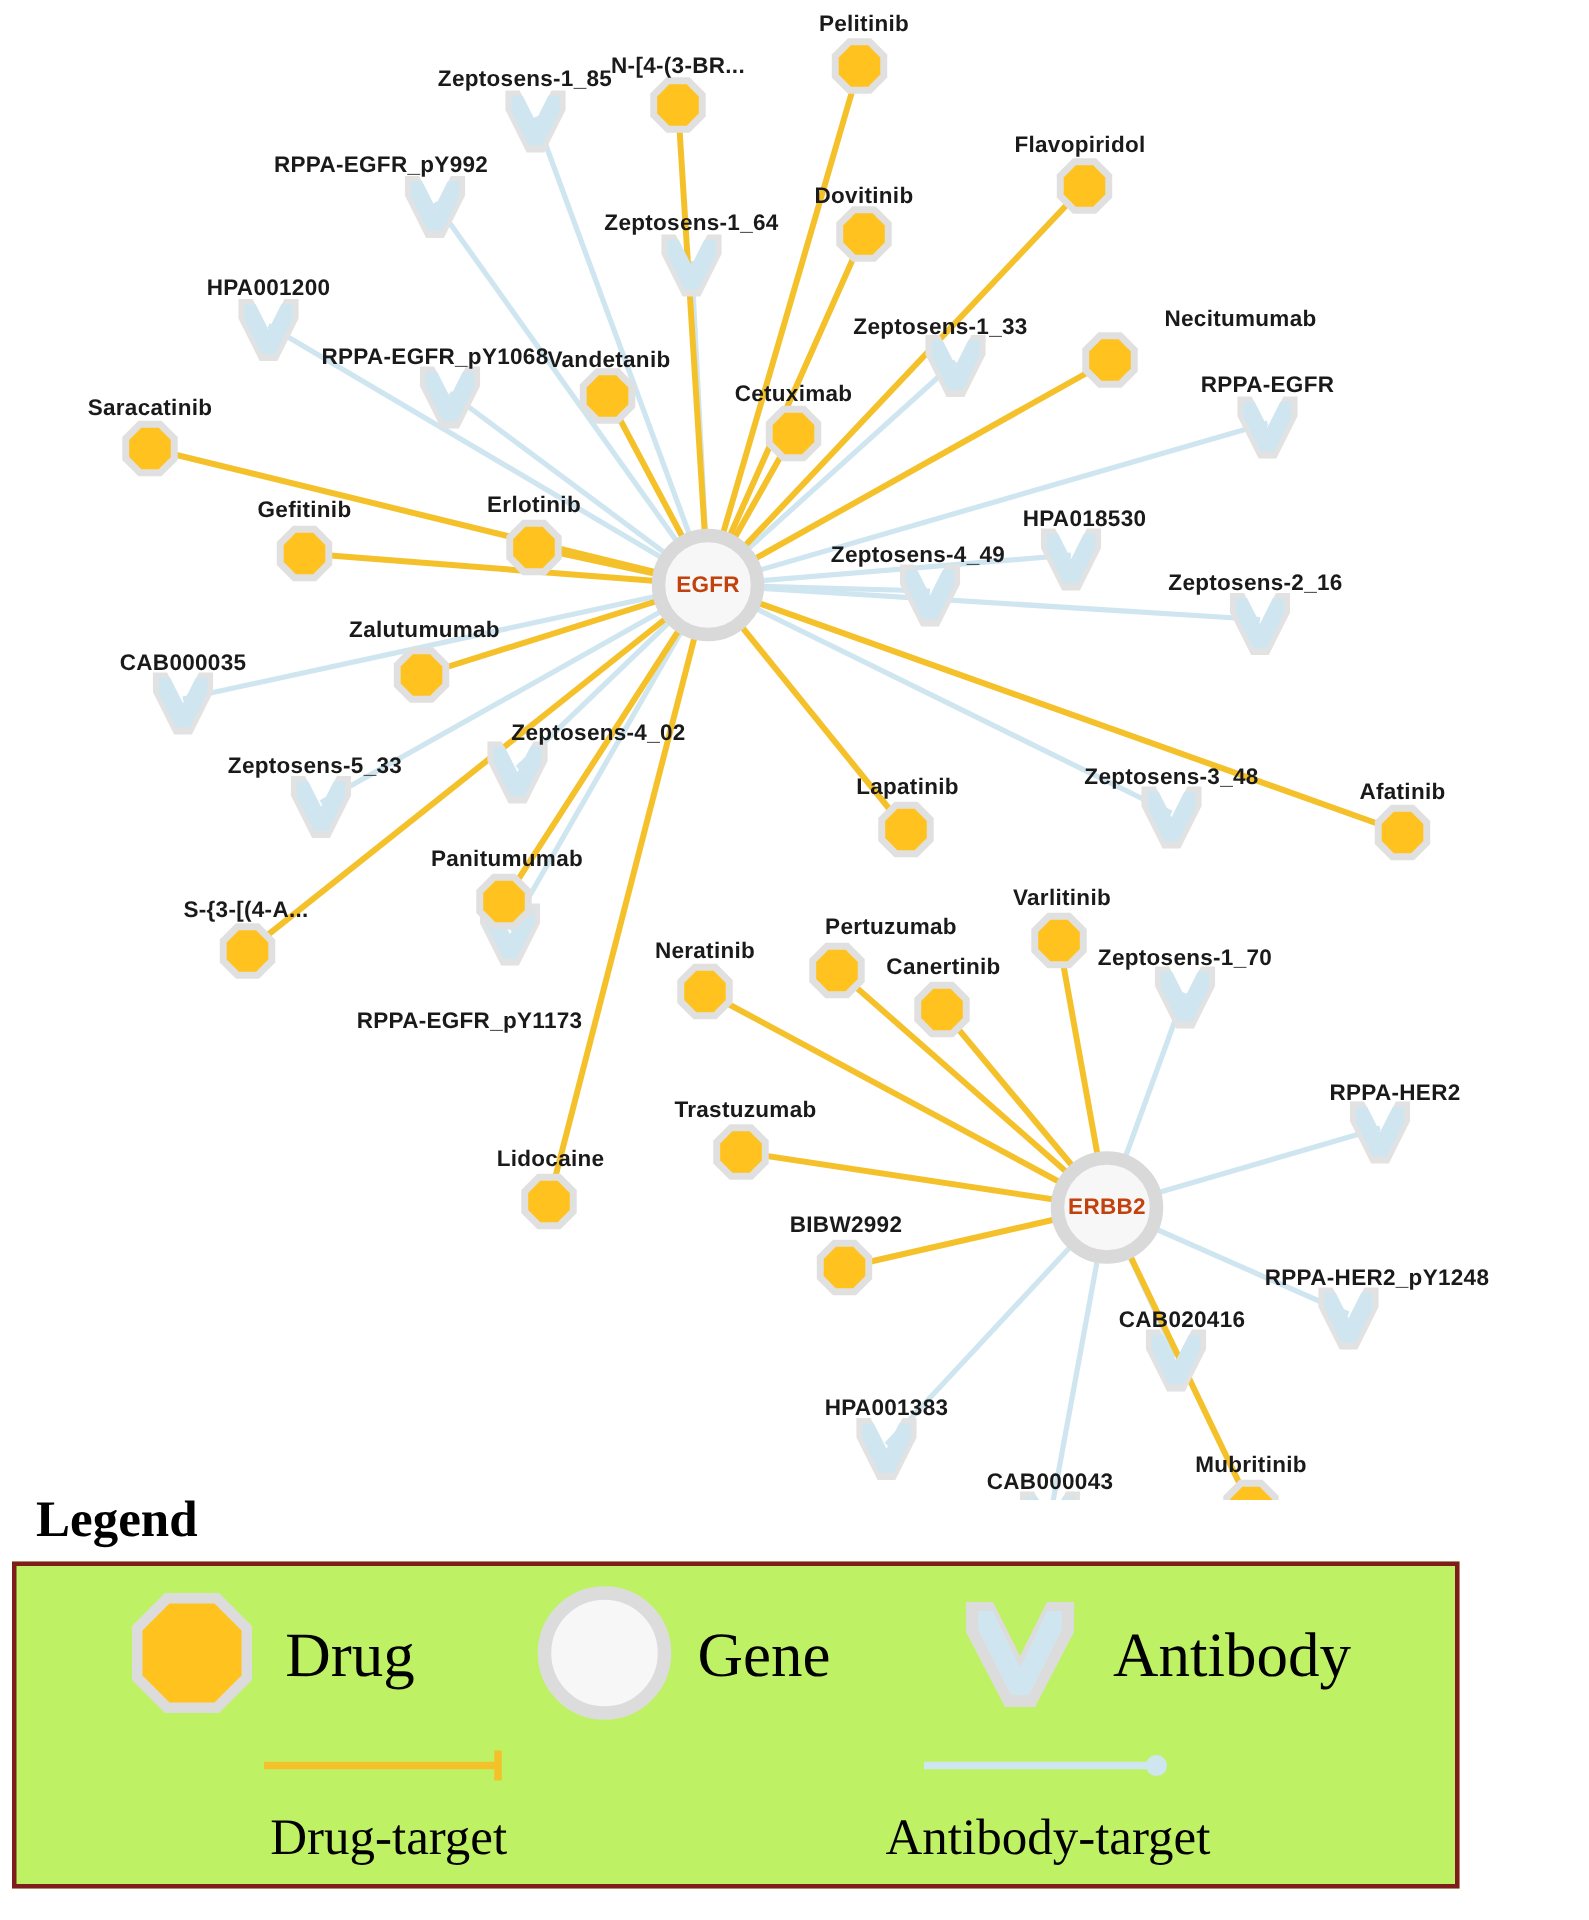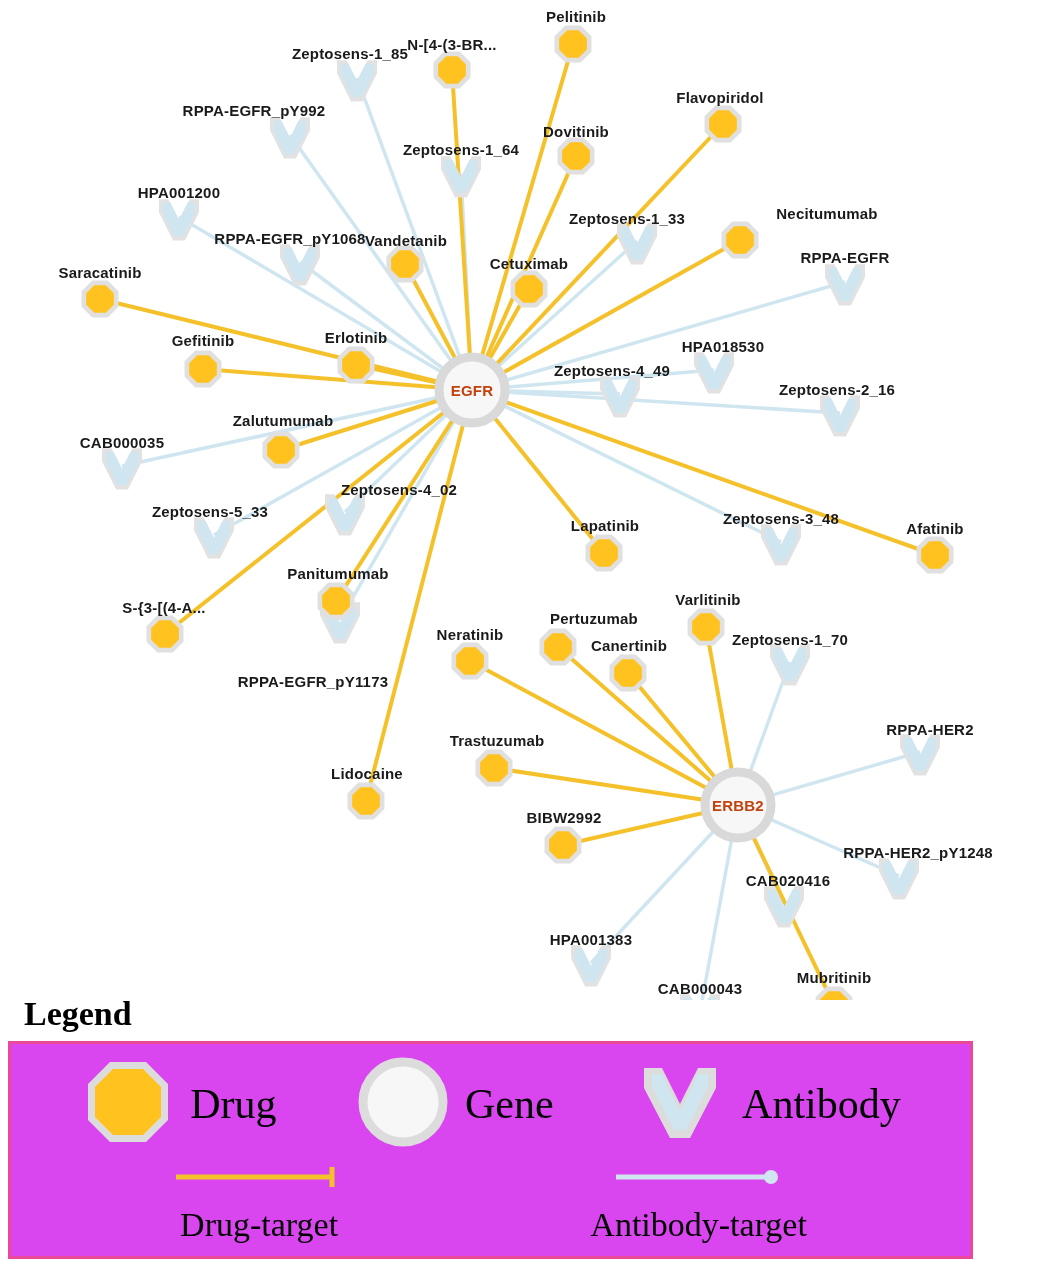--- a/index.html
+++ b/index.html
@@ -43,22 +43,22 @@
     width: 965px;
   }
   .legend-title {
     font-family: "Liberation Serif", serif;
     font-size: 34px;
     font-weight: bold;
     color: #000;
     margin: 0 0 8px 16px;
   }
   .legend-box {
-    border: 3px solid #ec4899;
-    background: #d946ef;
+    border: 3px solid #7f1d1d;
+    background: #bef264;
     height: 218px;
     position: relative;
     box-sizing: border-box;
   }
   .legend-row1 {
     display: flex;
     align-items: center;
     justify-content: space-around;
     height: 120px;
     padding: 0 30px;

